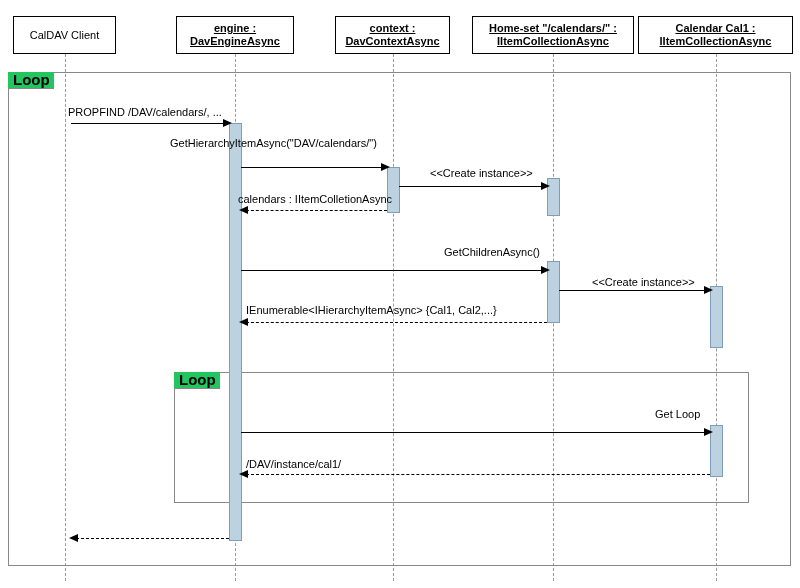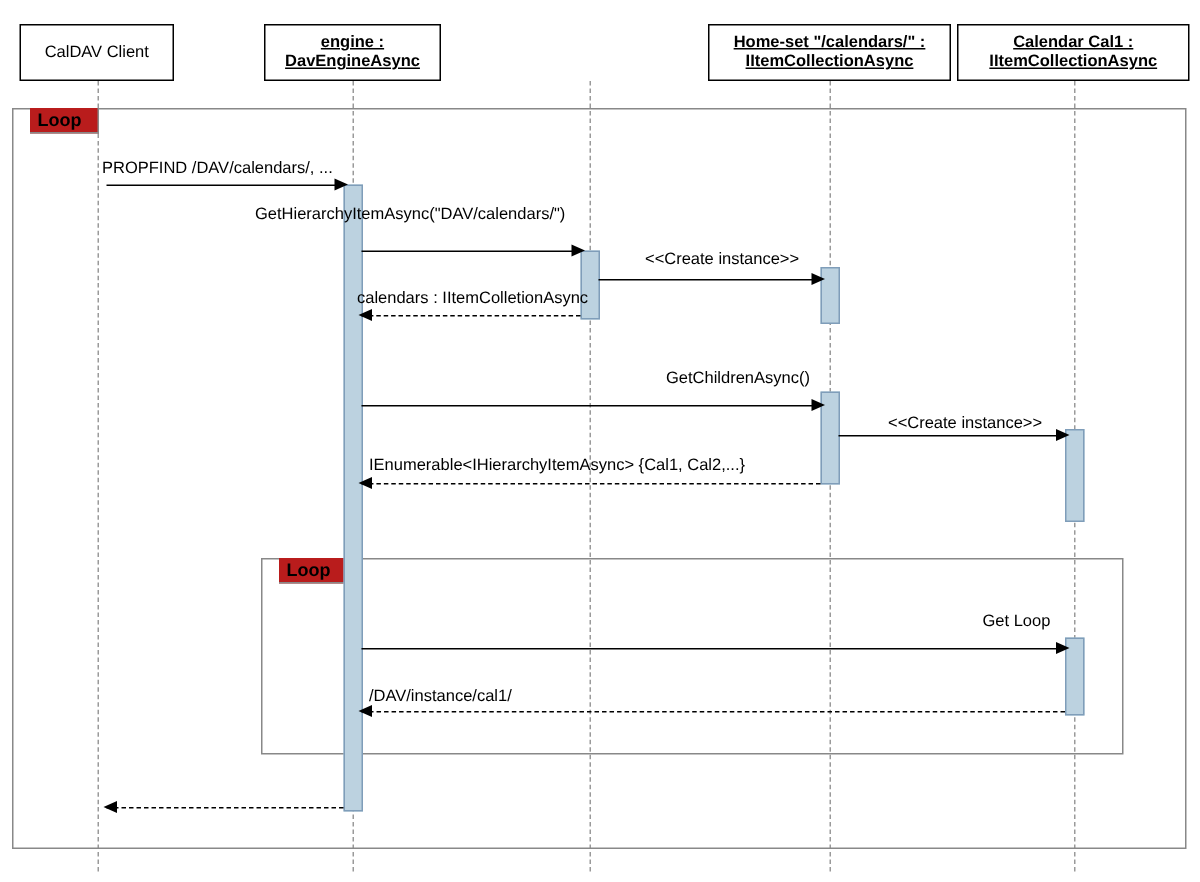--- a/index.html
+++ b/index.html
@@ -51,27 +51,26 @@
     box-sizing: border-box;
     border: 1px solid #888888;
     background: transparent;
   }
   .frame-tab {
     position: absolute;
     box-sizing: border-box;
     border: 1px solid #888888;
     border-top: none;
     border-left: none;
-    background: #b91c1c;
-    font-size: 12px;
+    background: #22c55e;
+    font-size: 15px;
     font-weight: bold;
     color: #000000;
     padding: 1px 8px 1px 5px;
     line-height: 14px;
-    margin-left: 12px;
   }
   .msg-line {
     position: absolute;
     height: 0;
     border-top: 1px solid #000000;
   }
   .msg-line.dashed {
     border-top: 1px dashed #000000;
   }
   .arrowhead {
@@ -144,20 +143,24 @@
     <div class="msg-label" style="left: 246px; top: 458px;">/DAV/instance/cal1/</div>
     <div class="msg-line dashed" style="left: 71px; top: 538px; width: 158px;"></div>
     <div class="arrowhead arrow-left" style="top: 534px; left: 69px;"></div>
     <div class="lifeline-head plain" style="left: 13px; top: 16px; width: 103px; height: 38px;">
       <div class="l1">CalDAV Client</div>
     </div>
     <div class="lifeline-head" style="left: 176px; top: 16px; width: 118px; height: 38px;">
       <div class="l1 underline">engine :</div>
       <div class="l2 underline">DavEngineAsync</div>
     </div>
+    <div class="lifeline-head" style="left: 335px; top: 16px; width: 115px; height: 38px;">
+      <div class="l1 underline">context :</div>
+      <div class="l2 underline">DavContextAsync</div>
+    </div>
     <div class="lifeline-head" style="left: 472px; top: 16px; width: 162px; height: 38px;">
       <div class="l1 underline">Home-set "/calendars/" :</div>
       <div class="l2 underline">IItemCollectionAsync</div>
     </div>
     <div class="lifeline-head" style="left: 638px; top: 16px; width: 155px; height: 38px;">
       <div class="l1 underline">Calendar Cal1 :</div>
       <div class="l2 underline">IItemCollectionAsync</div>
     </div>
   </div>
 

